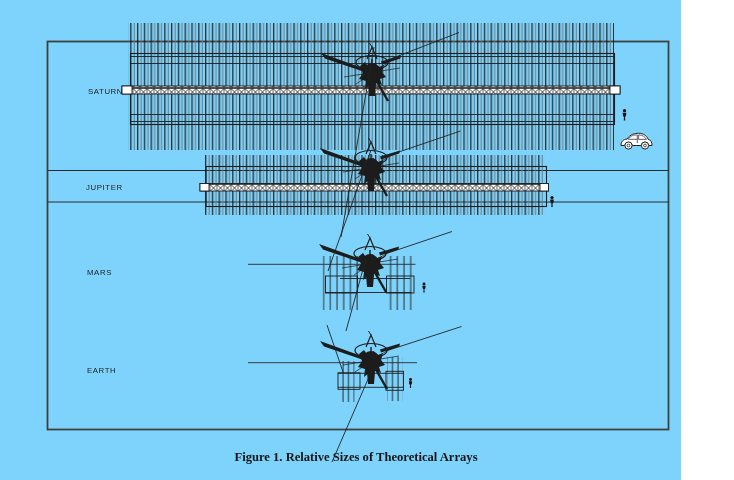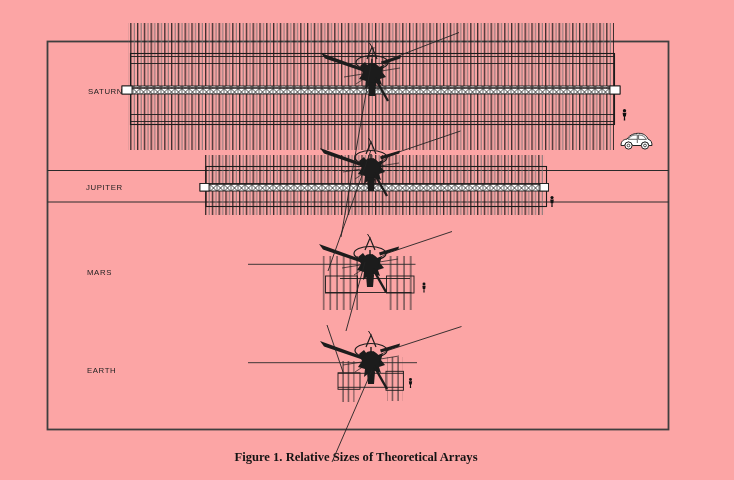--- a/index.html
+++ b/index.html
@@ -1,16 +1,16 @@
 <!DOCTYPE html>
 <html><head>
 <meta charset="utf-8">
 <style>
   html,body{margin:0;padding:0;background:#ffffff;}
-  .page{position:relative;width:734px;height:480px;background:#fca5a5;overflow:hidden;}
+  .page{position:relative;width:681px;height:480px;background:#7dd3fc;overflow:hidden;}
   svg{display:block;}
   text{user-select:none;}
   .row-label{font-family:"Liberation Sans",sans-serif;font-size:7.8px;letter-spacing:0.6px;fill:#222;}
   .caption{font-family:"Liberation Serif",serif;font-size:12.6px;font-weight:bold;fill:#141414;letter-spacing:0px;}
 </style>
 </head>
 <body>
 
 <div class="page">
 <svg width="734" height="480" viewBox="0 0 734 480">

